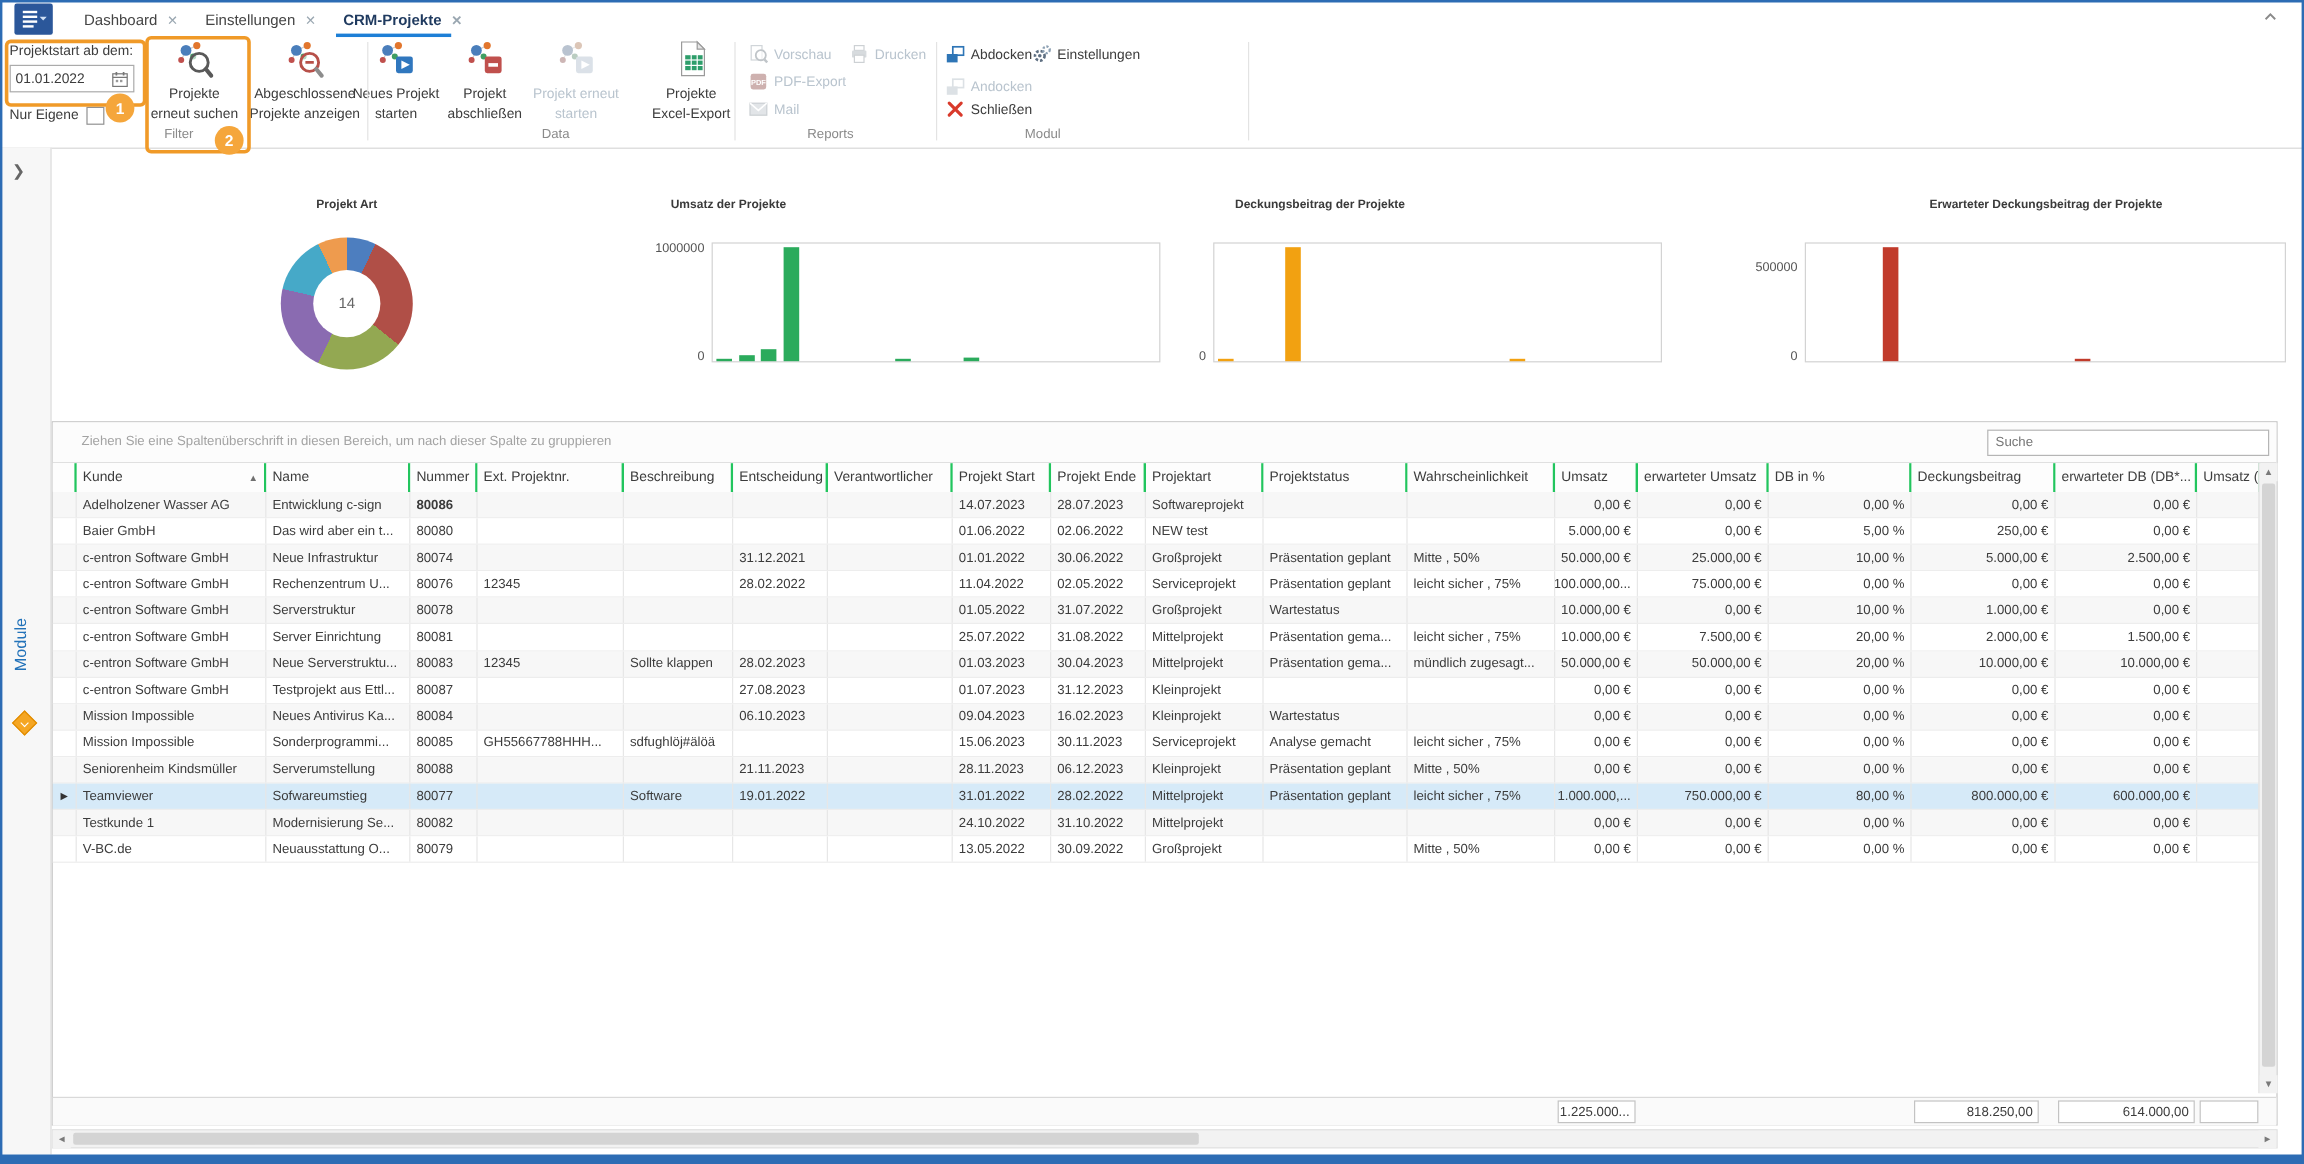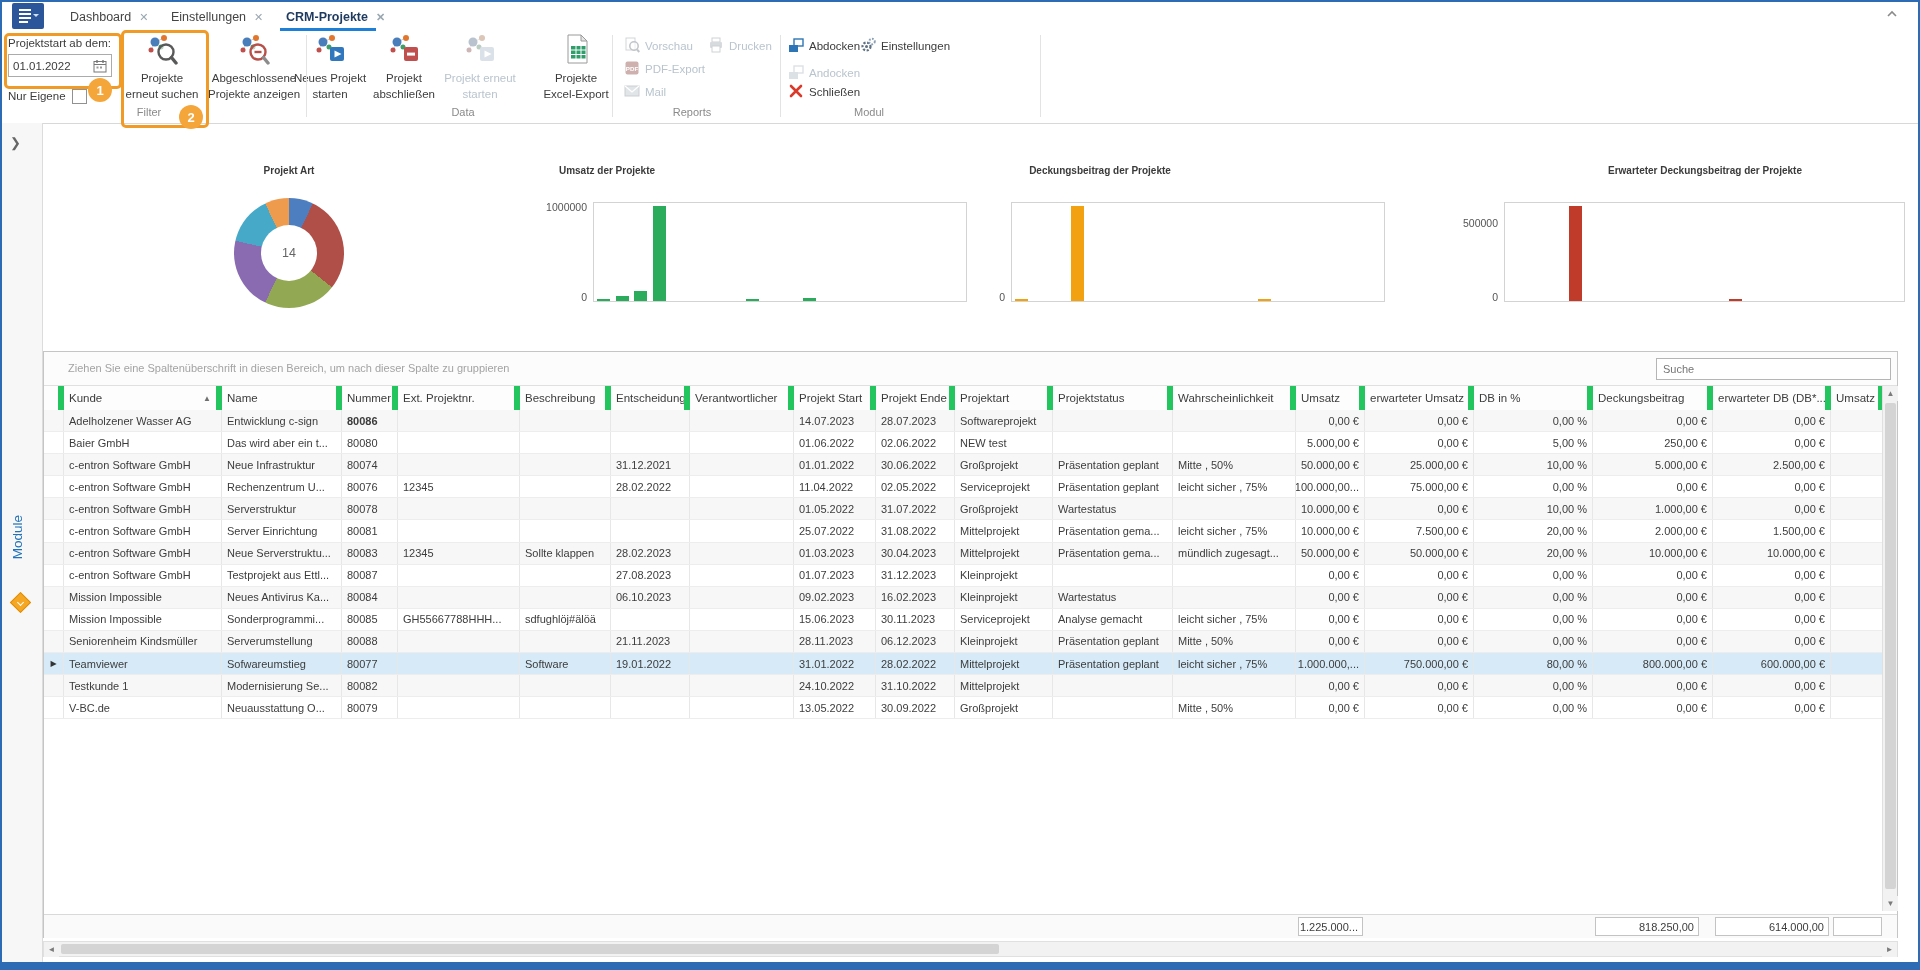--- a/index.html
+++ b/index.html
@@ -56,21 +56,21 @@
   #donut{position:absolute;left:234px;top:198px;width:110px;height:110px;border-radius:50%;}
   #donut-hole{position:absolute;left:261px;top:225px;width:56px;height:56px;border-radius:50%;background:#fff;
     display:flex;align-items:center;justify-content:center;font-size:12.5px;color:#666;}
   
   #grid{position:absolute;left:43px;top:351px;width:1855px;height:587px;border:1px solid #c5c5c5;background:#fff;box-sizing:border-box;}
   #groupbar{position:absolute;left:0;top:0;width:100%;height:34px;background:#fcfcfc;border-bottom:1px solid #e0e0e0;box-sizing:border-box;}
   #group-hint{position:absolute;left:24px;top:10px;font-size:11px;color:#a3a3a3;}
   #search-box{position:absolute;right:6px;top:6px;width:235px;height:22px;border:1px solid #b5b5b5;background:#fff;
     font-size:11px;padding:0 6px;box-sizing:border-box;font-family:"Liberation Sans",sans-serif;}
   #ghead{position:absolute;left:0;top:34px;height:24px;display:flex;background:#fdfdfd;border-bottom:1px solid #c9c9c9;box-sizing:border-box;}
-  .hcell{height:24px;border-right:6px solid #22c55e;box-sizing:border-box;display:flex;align-items:center;
+  .hcell{height:24px;border-right:2px solid #22c55e;box-sizing:border-box;display:flex;align-items:center;
     padding:0 5px;font-size:11.5px;color:#3c3c3c;overflow:hidden;white-space:nowrap;cursor:pointer;background:#fdfdfd;}
   .hcell .sort{margin-left:auto;font-size:8px;color:#707070;}
   #grows{position:absolute;left:0;top:58px;}
   .grow{display:flex;height:22.1px;border-bottom:1px solid #ededed;box-sizing:border-box;cursor:pointer;background:#fff;}
   .grow.alt{background:#f7f7f7;}
   .grow.selected{background:#d6eaf8;}
   .gcell{height:100%;border-right:1px solid #e7e7e7;box-sizing:border-box;display:flex;align-items:center;
     padding:0 5px;font-size:11px;color:#3c3c3c;overflow:hidden;white-space:nowrap;}
   .gcell.r{justify-content:flex-end;}
   .rowind{font-size:8px;color:#333;justify-content:center;padding:0;}
@@ -578,21 +578,21 @@
         </div>
         <div class="grow alt">
           <div class="gcell rowind" style="width: 20px;"></div>
           <div class="gcell" style="width: 158px;">Mission Impossible</div>
           <div class="gcell" style="width: 120px;">Neues Antivirus Ka...</div>
           <div class="gcell" style="width: 56px;">80084</div>
           <div class="gcell" style="width: 122px;"></div>
           <div class="gcell" style="width: 91px;"></div>
           <div class="gcell" style="width: 79px;">06.10.2023</div>
           <div class="gcell" style="width: 104px;"></div>
-          <div class="gcell" style="width: 82px;">09.02.2023</div>
+          <div class="gcell" style="width: 82px;">09.04.2023</div>
           <div class="gcell" style="width: 79px;">16.02.2023</div>
           <div class="gcell" style="width: 98px;">Kleinprojekt</div>
           <div class="gcell" style="width: 120px;">Wartestatus</div>
           <div class="gcell" style="width: 123px;"></div>
           <div class="gcell r" style="width: 69px;">0,00 €</div>
           <div class="gcell r" style="width: 109px;">0,00 €</div>
           <div class="gcell r" style="width: 119px;">0,00 %</div>
           <div class="gcell r" style="width: 120px;">0,00 €</div>
           <div class="gcell r" style="width: 118px;">0,00 €</div>
           <div class="gcell r" style="width: 53px;"></div>

